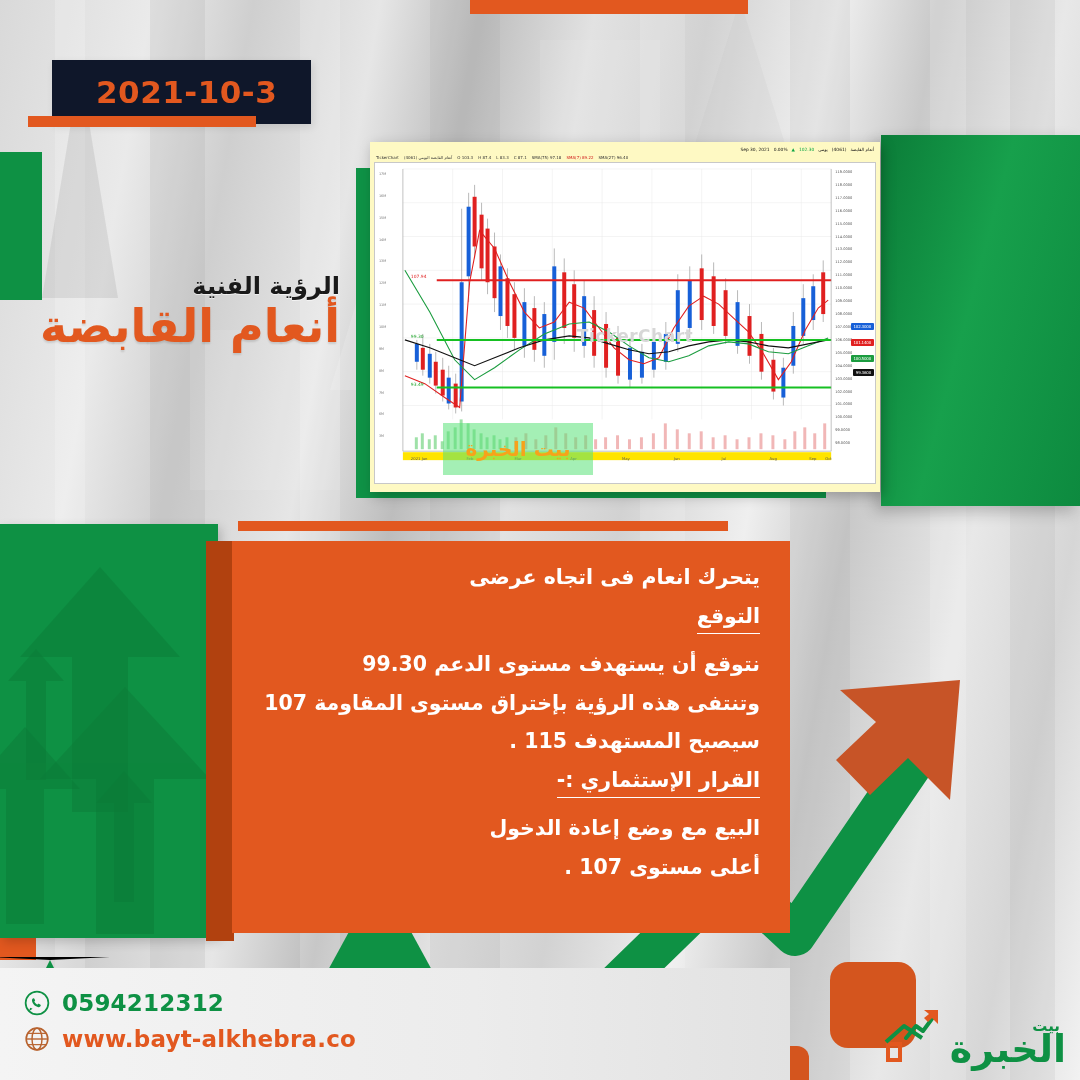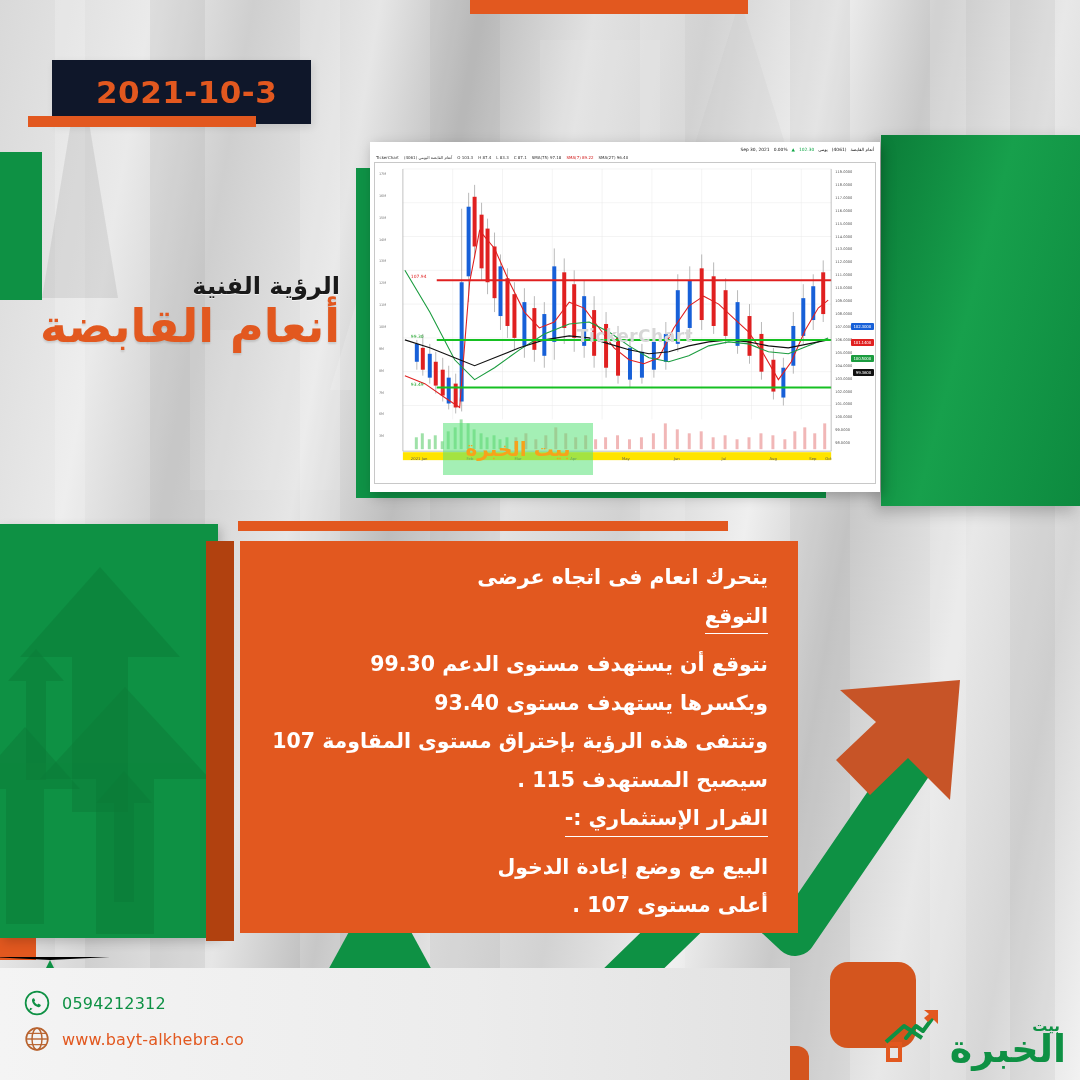--- a/index.html
+++ b/index.html
@@ -47,21 +47,21 @@
   
   .headline { position:absolute; right:740px; top:272px; z-index:6; text-align:right;
               direction:rtl; width:300px; }
   .headline .sub { color:#1a1a1a; font-size:24px; font-weight:bold; letter-spacing:0px;
                    text-shadow:0 1px 0 rgba(255,255,255,.6); }
   .headline .main { color:#e2581f; font-size:46px; font-weight:bold; line-height:1.08;
                     margin-top:2px; text-shadow:0 2px 2px rgba(0,0,0,.12); }
 
   
   .chart-card { position:absolute; left:370px; top:142px; width:510px; height:350px;
-                background:#ffffff; z-index:5;
+                background:#fef9c3; z-index:5;
                 box-shadow:3px 4px 12px rgba(0,0,0,.25); overflow:hidden; }
   .chart-header { height:12px; padding:2px 6px 0 6px; display:flex; justify-content:flex-start;
                   gap:4px; align-items:center; font-size:4.4px; color:#111; direction:rtl; }
   .chart-header .tick-up { color:#0aa542; }
   .chart-header .tick-grn { color:#0aa542; }
   .chart-toolbar { font-size:4px; color:#333; padding:1px 6px; display:flex; gap:5px;
                    direction:ltr; }
   .chart-toolbar .red { color:#d01818; }
   .chart-plot-wrap { position:relative; margin:1px 4px 0 4px; height:322px;
                      background:#ffffff; border:1px solid #c8c8c8; }
@@ -76,21 +76,21 @@
   .tc-watermark { position:absolute; left:52%; top:54%; transform:translate(-50%,-50%);
                   color:#d7d7d7; font-size:17px; font-weight:bold; letter-spacing:.5px; }
 
   
   .body-topline { position:absolute; left:238px; top:521px; width:490px; height:10px;
                   background:#e2581f; z-index:6; }
   .body-strip   { position:absolute; left:206px; top:541px; width:28px; height:400px;
                   background:#b1410f; z-index:5; }
   .body-panel   { position:absolute; left:232px; top:541px; width:558px; height:392px;
                   background:#e2581f; z-index:6; direction:rtl; text-align:right;
-                  padding:26px 30px 0 30px;margin-left:8px; }
+                  padding:26px 30px 0 30px; }
   .body-panel p { color:#ffffff; font-size:20.5px; font-weight:bold; line-height:1.0;
                   margin-bottom:18px; white-space:nowrap; }
   .body-panel p.hdr { margin-bottom:4px; padding-bottom:7px;
                       border-bottom:1.6px solid #ffffff; display:inline-block;
                       padding-left:0; }
   .hdr-row { text-align:right; margin-bottom:16px; }
 
   
   .left-arrow-panel { position:absolute; left:0; top:524px; width:218px; height:414px;
                       background:#0e9144; z-index:4; overflow:hidden;
@@ -109,21 +109,21 @@
   .btm-orange-sq { position:absolute; background:#d4551e; border-radius:18px; z-index:4; }
   .btm-white-strip { position:absolute; left:0; bottom:0; width:790px; height:112px;
                      background:linear-gradient(90deg,#f4f4f4 0%,#ececec 60%,#e2e2e2 100%);
                      z-index:5; }
   .orange-left-edge { position:absolute; left:0; top:780px; width:36px; height:180px;
                       background:#e2581f; z-index:3; }
 
   
   .contact { position:absolute; left:24px; bottom:18px; z-index:9; }
   .contact .row { display:flex; align-items:center; gap:12px; margin-bottom:10px; }
-  .contact .row .txt { font-size:16px; font-weight:normal; letter-spacing:.2px; }
+  .contact .row .txt { font-size:23px; font-weight:bold; letter-spacing:.2px; }
   .c-green { color:#0e9144; }
   .c-orange { color:#e2581f; }
 
   
   .logo { position:absolute; right:14px; bottom:14px; z-index:9; display:flex;
           align-items:flex-end; gap:6px; }
   .logo-text { display:flex; flex-direction:column; align-items:flex-end; line-height:.9;text-align:right; }
   .logo-bayt { color:#0e9144; font-size:15px; font-weight:bold; direction:rtl;
                margin-bottom:-2px; margin-right:6px; }
   .logo-khebra { color:#0e9144; font-size:38px; font-weight:bold; direction:rtl; }
@@ -487,21 +487,20 @@
 
 <div class="body-topline"></div>
 <div class="body-strip"></div>
 
 <div class="body-panel">
   <p>يتحرك انعام  فى اتجاه عرضى</p>
   <div class="hdr-row">
     <p class="hdr">التوقع</p>
   </div>
   <p>نتوقع  أن يستهدف مستوى الدعم 99.30</p>
-  <p>وبكسرها  يستهدف مستوى 93.40</p>
   <p>وتنتفى هذه الرؤية بإختراق مستوى المقاومة 107</p>
   <p>سيصبح المستهدف 115 .</p>
   <div class="hdr-row">
     <p class="hdr">القرار الإستثماري :-</p>
   </div>
   <p>البيع مع وضع إعادة الدخول</p>
   <p>أعلى مستوى 107 .</p>
 </div>
 
 <div class="orange-left-edge"></div>

